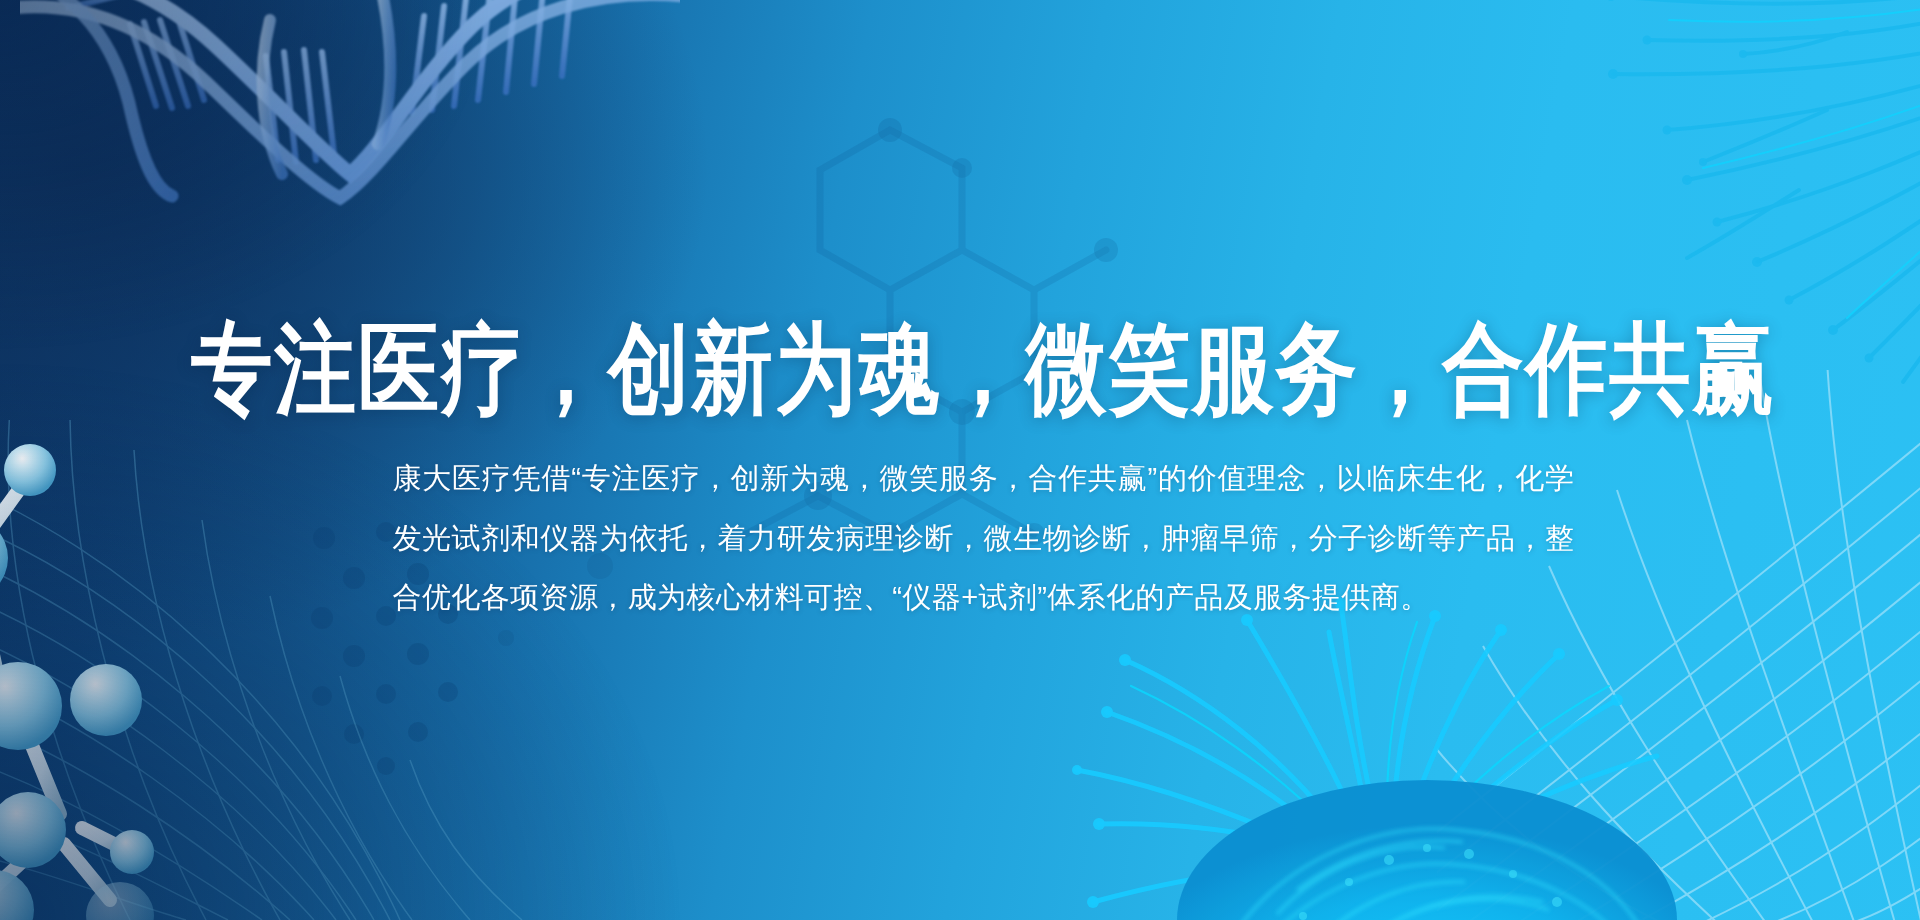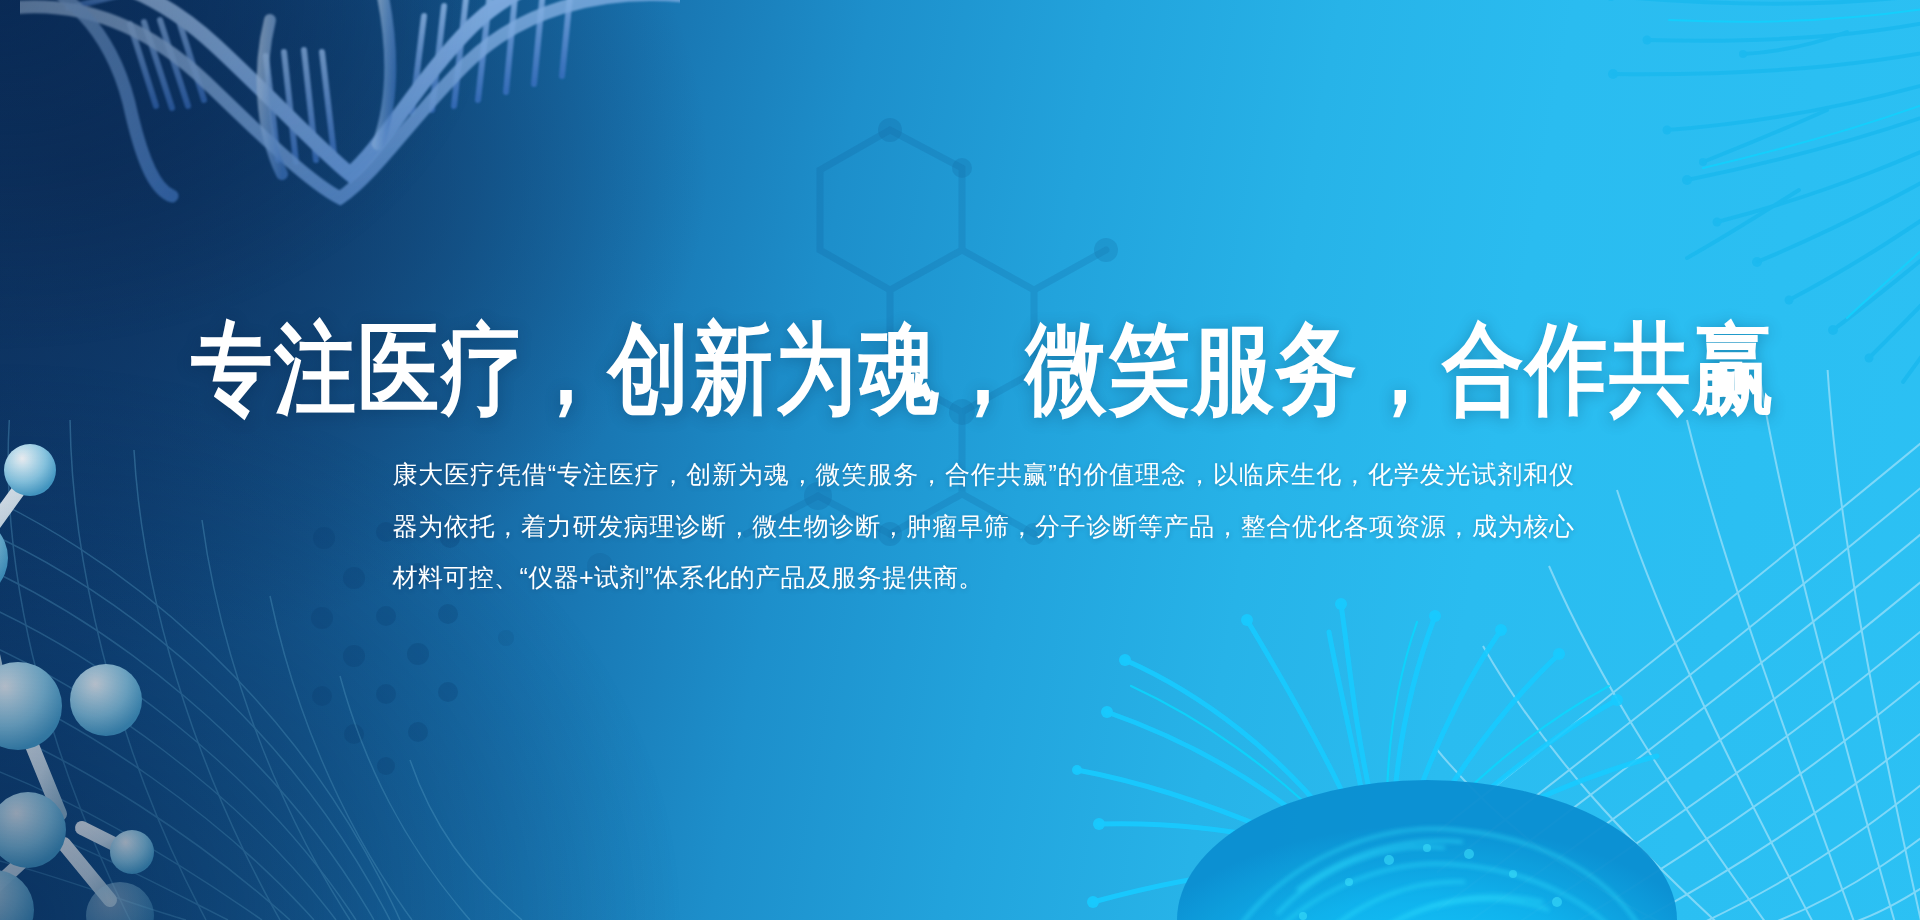--- a/index.html
+++ b/index.html
@@ -75,21 +75,21 @@
     margin: 0 0 44px 0;
     text-shadow: 0 2px 14px rgba(3,36,70,0.30);
     transform: scaleY(1.18) scaleX(0.97);
     transform-origin: center top;
     white-space: nowrap;
   }
   .desc {
     width: 1182px;
     margin: 0 auto;
     color: #ffffff;
-    font-size: 25px;
+    font-size: 29px;
     line-height: 2.05;
     letter-spacing: 0.4px;
     text-align: justify;
     text-justify: inter-ideograph;
     text-shadow: 0 1px 5px rgba(3,36,70,0.25);
   }
   .desc p { margin: 0; }
 </style>
 </head>
 <body>

